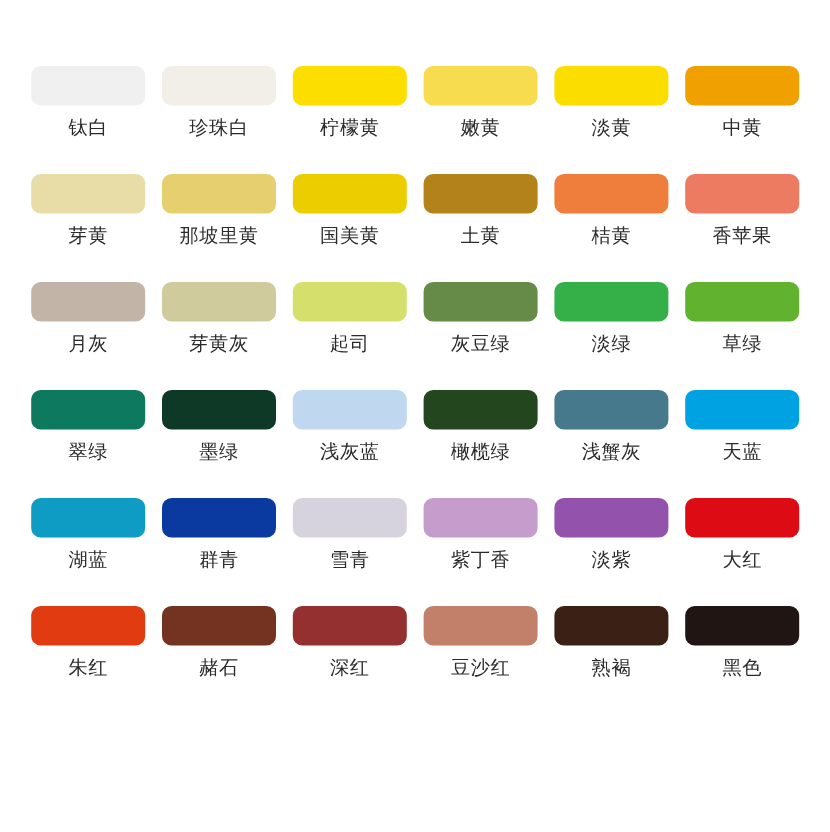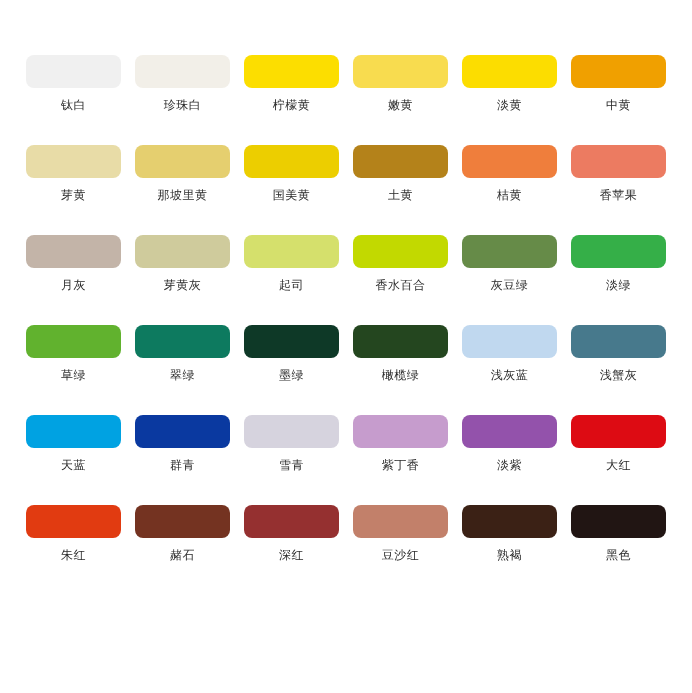--- a/index.html
+++ b/index.html
@@ -37,21 +37,21 @@
     justify-content: flex-start;
   }
   .swatch-chip {
     width: 95px;
     height: 33px;
     border-radius: 8px;
     box-sizing: border-box;
   }
   .swatch-label {
     margin-top: 11px;
-    font-size: 12px;
+    font-size: 16px;
     line-height: 1.1;
     color: #2b2b2b;
     letter-spacing: 0.5px;
     white-space: nowrap;
     font-family: "Liberation Sans", "DejaVu Sans", sans-serif;
   }
 </style>
 </head>
 <body>
 
@@ -111,58 +111,58 @@
       </div>
       <div class="swatch-cell">
         <div class="swatch-chip" title="#cfcb9c" style="background: rgb(207, 203, 156);"></div>
         <div class="swatch-label">芽黄灰</div>
       </div>
       <div class="swatch-cell">
         <div class="swatch-chip" title="#d5e06c" style="background: rgb(213, 224, 108);"></div>
         <div class="swatch-label">起司</div>
       </div>
       <div class="swatch-cell">
-        <div class="swatch-chip" title="#c2d900" style="background: rgb(194, 217, 0);"></div>
-        <div class="swatch-label">香水百合</div>
-      </div>
-      <div class="swatch-cell">
         <div class="swatch-chip" title="#668b48" style="background: rgb(102, 139, 72);"></div>
         <div class="swatch-label">灰豆绿</div>
       </div>
       <div class="swatch-cell">
         <div class="swatch-chip" title="#35af48" style="background: rgb(53, 175, 72);"></div>
         <div class="swatch-label">淡绿</div>
       </div>
       <div class="swatch-cell">
         <div class="swatch-chip" title="#61b22e" style="background: rgb(97, 178, 46);"></div>
         <div class="swatch-label">草绿</div>
       </div>
       <div class="swatch-cell">
         <div class="swatch-chip" title="#0d7a5f" style="background: rgb(13, 122, 95);"></div>
         <div class="swatch-label">翠绿</div>
       </div>
       <div class="swatch-cell">
         <div class="swatch-chip" title="#0e3927" style="background: rgb(14, 57, 39);"></div>
         <div class="swatch-label">墨绿</div>
       </div>
       <div class="swatch-cell">
+        <div class="swatch-chip" title="#c0d8ef" style="background: rgb(192, 216, 239);"></div>
+        <div class="swatch-label">浅灰蓝</div>
+      </div>
+      <div class="swatch-cell">
         <div class="swatch-chip" title="#24461f" style="background: rgb(36, 70, 31);"></div>
         <div class="swatch-label">橄榄绿</div>
       </div>
       <div class="swatch-cell">
-        <div class="swatch-chip" title="#c0d8ef" style="background: rgb(192, 216, 239);"></div>
-        <div class="swatch-label">浅灰蓝</div>
-      </div>
-      <div class="swatch-cell">
         <div class="swatch-chip" title="#47798c" style="background: rgb(71, 121, 140);"></div>
         <div class="swatch-label">浅蟹灰</div>
       </div>
       <div class="swatch-cell">
         <div class="swatch-chip" title="#00a2e2" style="background: rgb(0, 162, 226);"></div>
         <div class="swatch-label">天蓝</div>
+      </div>
+      <div class="swatch-cell">
+        <div class="swatch-chip" title="#0e9bc4" style="background: rgb(14, 155, 196);"></div>
+        <div class="swatch-label">湖蓝</div>
       </div>
       <div class="swatch-cell">
         <div class="swatch-chip" title="#0a39a0" style="background: rgb(10, 57, 160);"></div>
         <div class="swatch-label">群青</div>
       </div>
       <div class="swatch-cell">
         <div class="swatch-chip" title="#d6d3de" style="background: rgb(214, 211, 222);"></div>
         <div class="swatch-label">雪青</div>
       </div>
       <div class="swatch-cell">

